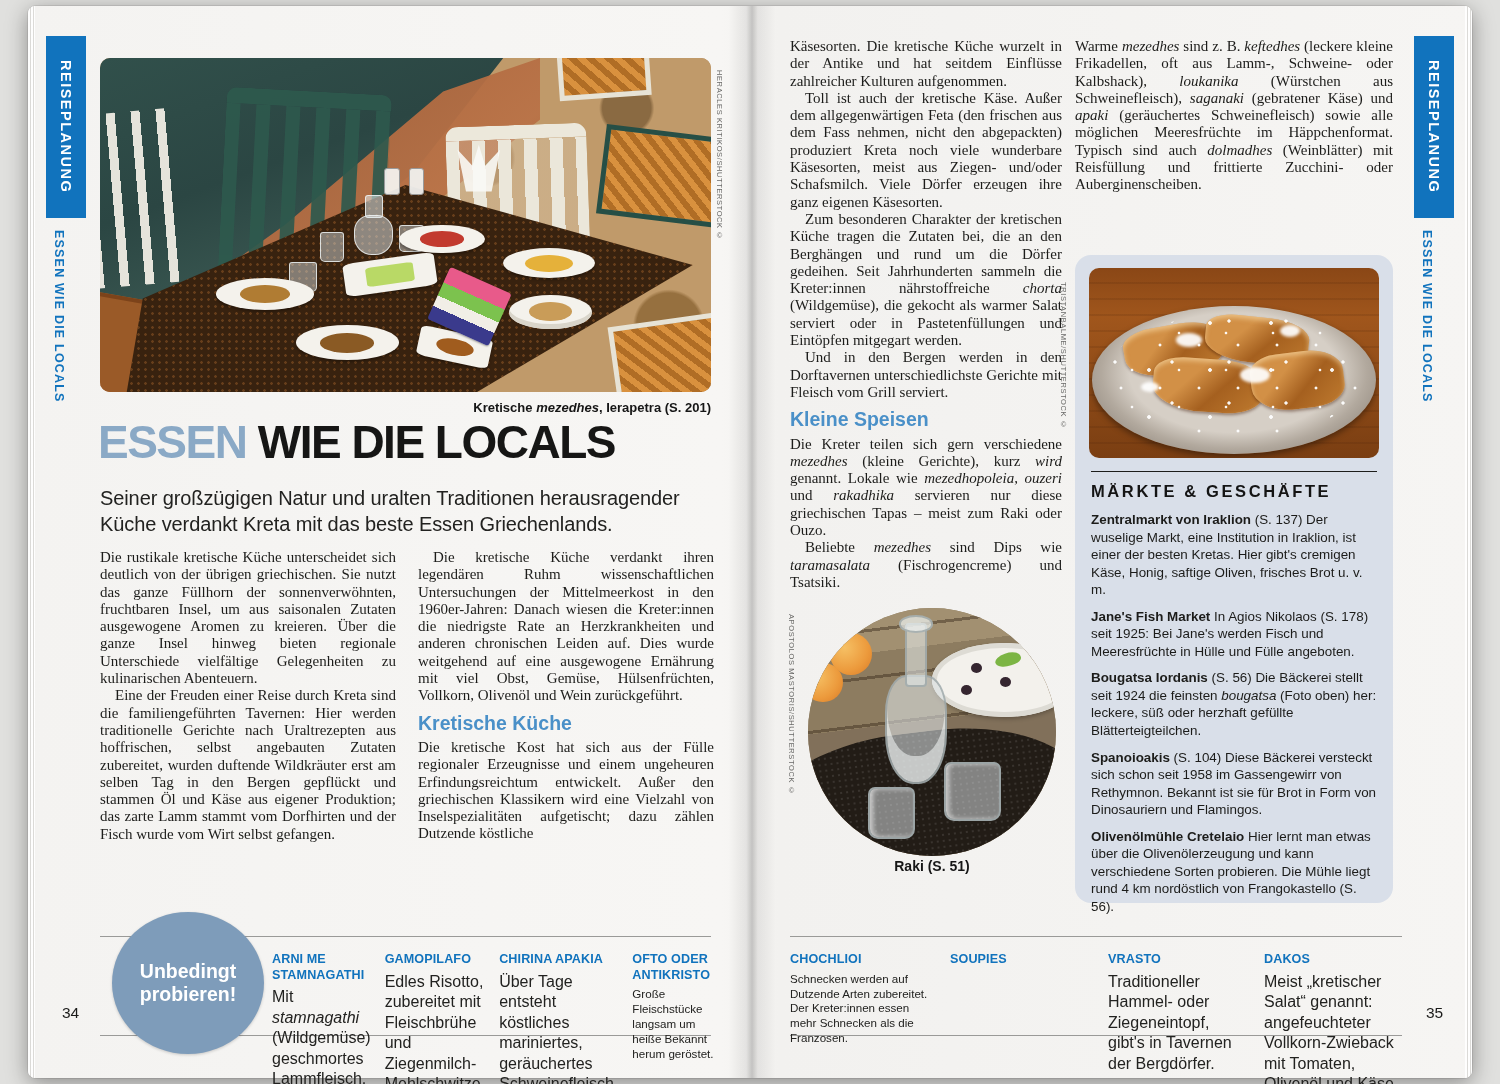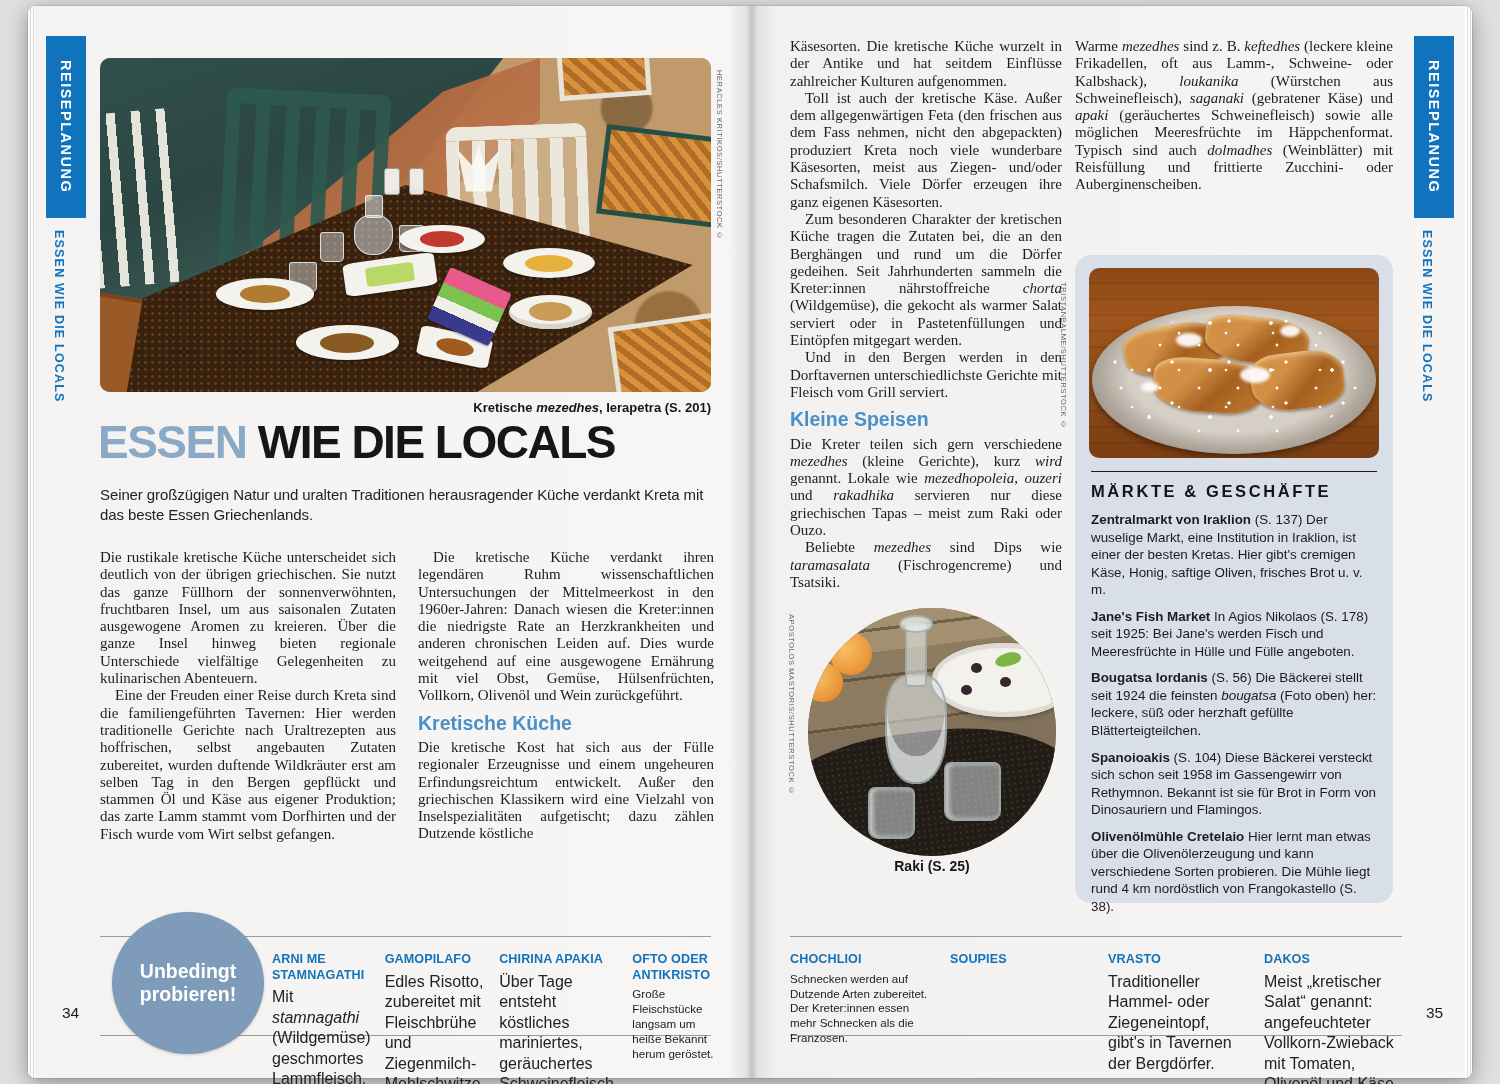--- a/index.html
+++ b/index.html
@@ -64,21 +64,21 @@
   .hero .shaker { position:absolute; top:33%; width:2.6%; height:8%; background:rgba(245,245,242,.92); border-radius:3px; border:1px solid #999; }
 
   .credit { position:absolute; font-size:7.5px; letter-spacing:.6px; color:#6a6a68; }
 
   .caption { position:absolute; left:72px; top:394px; width:611px; text-align:right; font-size:13px; font-weight:bold; color:#161616; }
   .caption i { font-style:italic; }
 
   .headline { position:absolute; left:70px; top:412px; width:630px; font-size:46px; font-weight:800; letter-spacing:-1.5px; line-height:1.05; color:#161615; white-space:nowrap; }
   .headline .acc { color:#8aa9c6; }
 
-  .intro { position:absolute; left:72px; top:479px; width:622px; font-size:15px; line-height:1.32; color:#222220; letter-spacing:-.1px; }
+  .intro { position:absolute; left:72px; top:479px; width:622px; font-size:20px; line-height:1.32; color:#222220; letter-spacing:-.1px; }
 
   .bodycol { position:absolute; font-family:"Liberation Serif", serif; font-size:15px; line-height:17.3px; color:#1c1c1a; text-align:justify; overflow:hidden; }
   .bodycol p.ind { text-indent:15px; }
   .bodycol i { font-style:italic; }
   .subhead { font-family:"Liberation Sans", sans-serif; font-weight:bold; font-size:19.5px; color:#4a90c8; margin:10px 0 7px; text-align:left; text-indent:0; }
 
   .lcol1 { left:72px; top:543px; width:296px; height:352px; }
   .lcol2 { left:390px; top:543px; width:296px; height:352px; }
   .rcol1 { left:762px; top:32px; width:272px; height:578px; }
   .rcol2 { left:1047px; top:32px; width:318px; height:214px; }
@@ -236,21 +236,21 @@
     <div class="apricot" style="left:9%; top:10%; width:17%; height:17%;"></div>
     <div class="apricot" style="left:-2%; top:22%; width:16%; height:16%;"></div>
     <div class="cloth"></div>
     <div class="carafe-b"></div>
     <div class="carafe-n"></div>
     <div class="carafe-l"></div>
     <div class="glass" style="left:24%; top:72%; width:19%; height:21%;"></div>
     <div class="glass" style="left:55%; top:62%; width:23%; height:24%;"></div>
   </div>
   <div class="credit vtxt" style="left:759px; top:608px;">APOSTOLOS MASTORIS/SHUTTERSTOCK ©</div>
-  <div class="raki-cap">Raki (S. 25)</div>
+  <div class="raki-cap">Raki (S. 51)</div>
 
   <div class="bodycol rcol2">
     <p>Warme <i>mezedhes</i> sind z. B. <i>keftedhes</i> (leckere kleine Frikadellen, oft aus Lamm-, Schweine- oder Kalbshack), <i>loukanika</i> (Würstchen aus Schweinefleisch), <i>saganaki</i> (gebratener Käse) und <i>apaki</i> (geräuchertes Schweinefleisch) sowie alle möglichen Meeresfrüchte im Häppchenformat. Typisch sind auch <i>dolmadhes</i> (Weinblätter) mit Reisfüllung und frittierte Zucchini- oder Auberginenscheiben.</p>
   </div>
 
   <div class="credit vtxt" style="left:1031px; top:276px;">TRISTANBALME/SHUTTERSTOCK ©</div>
   <div class="markets">
     <div class="mk-photo">
       <div class="grain"></div>
       <div class="mk-plate"></div>
@@ -263,21 +263,21 @@
       <div class="mk-blotch" style="left:52%; top:52%; width:30px; height:16px;"></div>
       <div class="mk-blotch" style="left:66%; top:30%; width:20px; height:12px;"></div>
       <div class="mk-blotch" style="left:18%; top:60%; width:18px; height:10px;"></div>
     </div>
     <div class="mk-rule"></div>
     <div class="mk-head">MÄRKTE &amp; GESCHÄFTE</div>
     <div class="mk-entry"><b>Zentralmarkt von Iraklion</b><span> (S. 137) Der wuselige Markt, eine Institution in Iraklion, ist einer der besten Kretas. Hier gibt's cremigen Käse, Honig, saftige Oliven, frisches Brot u. v. m.</span></div>
     <div class="mk-entry"><b>Jane's Fish Market</b><span> In Agios Nikolaos (S. 178) seit 1925: Bei Jane's werden Fisch und Meeresfrüchte in Hülle und Fülle angeboten.</span></div>
     <div class="mk-entry"><b>Bougatsa Iordanis</b><span> (S. 56) Die Bäckerei stellt seit 1924 die feinsten <i>bougatsa</i> (Foto oben) her: leckere, süß oder herzhaft gefüllte Blätterteigteilchen.</span></div>
     <div class="mk-entry"><b>Spanoioakis</b><span> (S. 104) Diese Bäckerei versteckt sich schon seit 1958 im Gassengewirr von Rethymnon. Bekannt ist sie für Brot in Form von Dinosauriern und Flamingos.</span></div>
-    <div class="mk-entry"><b>Olivenölmühle Cretelaio</b><span> Hier lernt man etwas über die Olivenölerzeugung und kann verschiedene Sorten probieren. Die Mühle liegt rund 4 km nordöstlich von Frangokastello (S. 38).</span></div>
+    <div class="mk-entry"><b>Olivenölmühle Cretelaio</b><span> Hier lernt man etwas über die Olivenölerzeugung und kann verschiedene Sorten probieren. Die Mühle liegt rund 4 km nordöstlich von Frangokastello (S. 56).</span></div>
   </div>
 
   <div class="rule" style="left:72px; top:930px; width:611px;"></div>
   <div class="rule" style="left:72px; top:1029px; width:611px;"></div>
   <div class="badge">Unbedingt probieren!</div>
   <div class="items must">
     <div class="item">
         <div class="t">ARNI ME STAMNAGATHI</div>
         <div class="d">Mit <i>stamnagathi</i> (Wildgemüse) geschmortes Lammfleisch.</div>
       </div>

